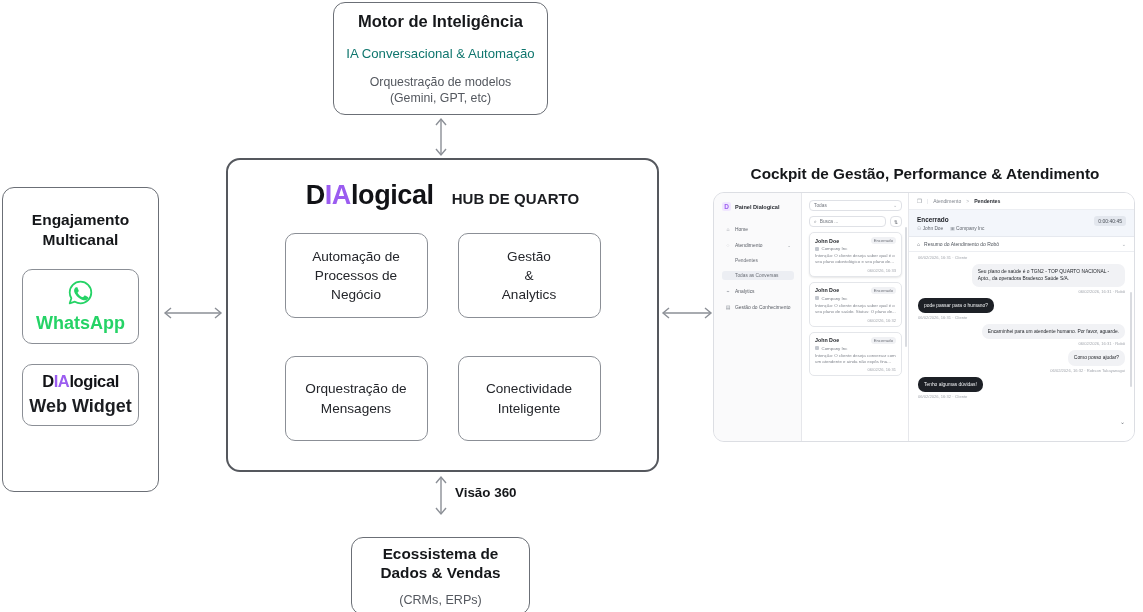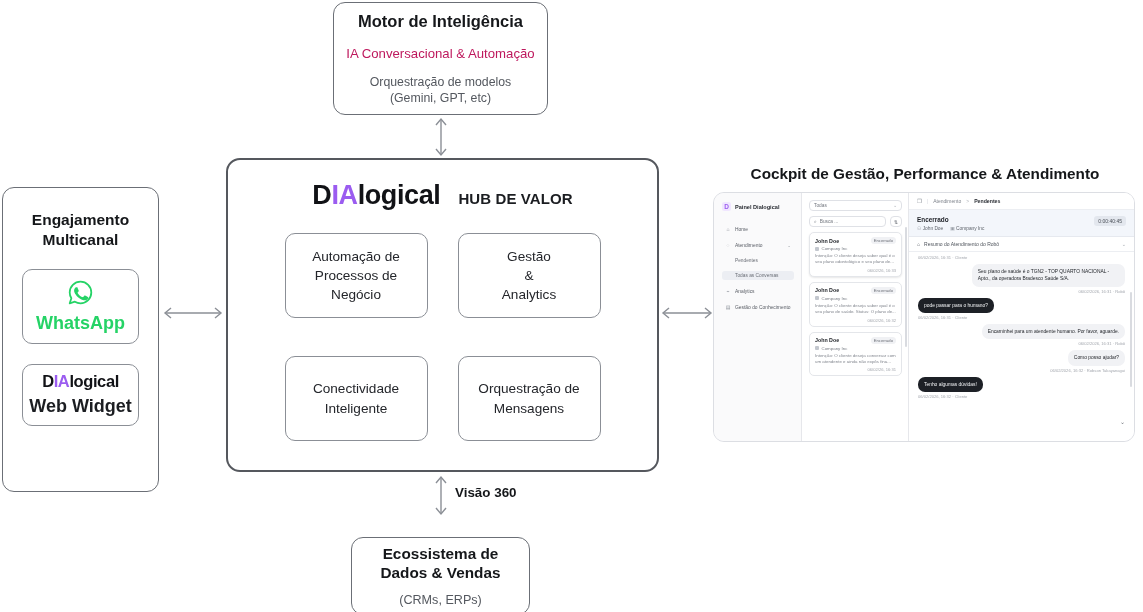--- a/index.html
+++ b/index.html
@@ -16,21 +16,21 @@
     position: absolute;
     border: 1.6px solid #6b6f76;
     border-radius: 12px;
     background: #fff;
     display: flex;
     flex-direction: column;
     align-items: center;
     justify-content: center;
   }
   .box-title { font-weight: bold; color: #15171a; text-align: center; line-height: 1.28; }
-  .box-sub   { color: #be185d; text-align: left; line-height: 1.3; }
+  .box-sub   { color: #0f766e; text-align: left; line-height: 1.3; }
   .box-note  { color: #54585f; text-align: center; line-height: 1.32; }
 
   
   #motor { left: 333px; top: 2px; width: 215px; height: 113px; gap: 0; }
   #motor .box-title { font-size: 16.5px; margin-bottom: 13px; }
   #motor .box-sub   { font-size: 13.2px; margin-bottom: 12px; }
   #motor .box-note  { font-size: 12.3px; }
 
   
   #hub {
@@ -184,29 +184,29 @@
     <svg width="20" height="44" viewBox="0 0 20 44">
       <line x1="10" y1="5" x2="10" y2="39" stroke="#8b8f96" stroke-width="1.4"></line>
       <polyline points="5,10 10,4 15,10" fill="none" stroke="#8b8f96" stroke-width="1.4"></polyline>
       <polyline points="5,34 10,40 15,34" fill="none" stroke="#8b8f96" stroke-width="1.4"></polyline>
     </svg>
   </div>
 
   <div class="box" id="hub">
     <div id="hub-head">
       <div class="logo"><span>D</span><span class="ia">IA</span><span>logical</span></div>
-      <div id="hub-tag">HUB DE VALOR</div>
+      <div id="hub-tag">HUB DE QUARTO</div>
     </div>
     <div id="hub-grid">
       <div class="pill">Automação de Processos de Negócio</div>
       <div class="pill" style="white-space:pre-line">Gestão
 &amp;
 Analytics</div>
+      <div class="pill">Orquestração de Mensagens</div>
       <div class="pill">Conectividade Inteligente</div>
-      <div class="pill">Orquestração de Mensagens</div>
     </div>
   </div>
 
   <div class="box" id="engaja">
     <div class="box-title">
       <div>Engajamento</div>
       <div>Multicanal</div>
     </div>
     <div class="channel" id="ch-whatsapp">
       <span>

